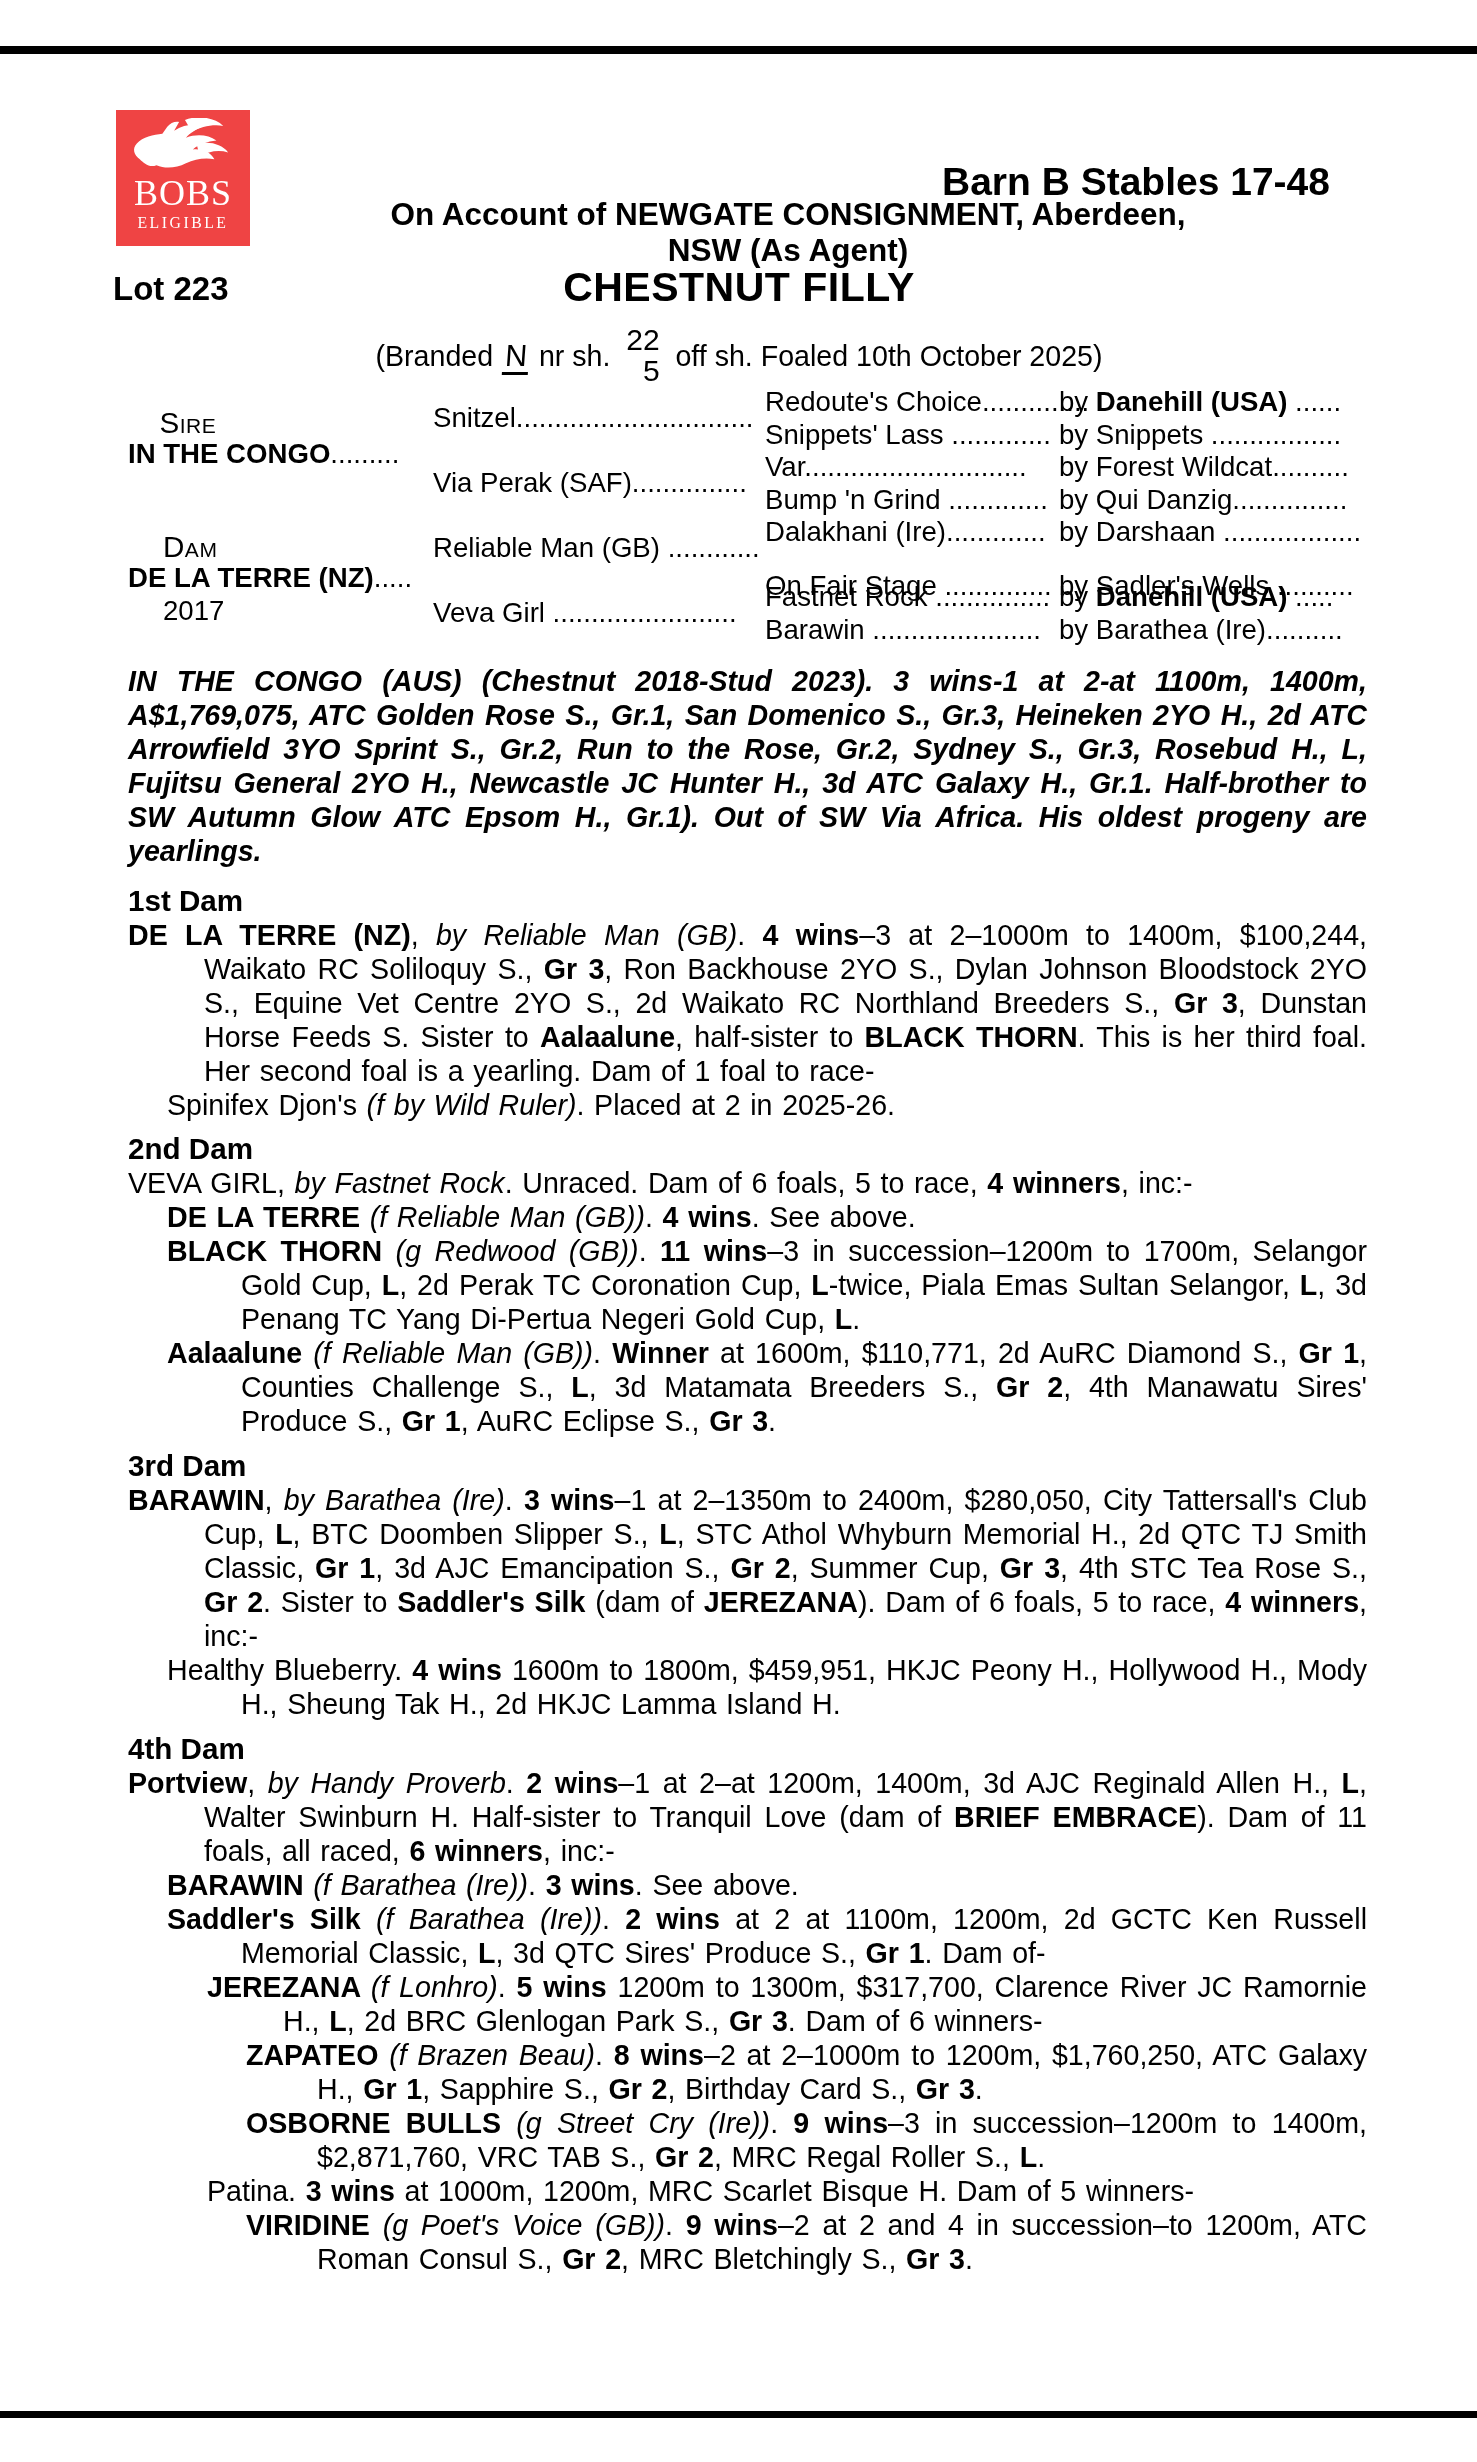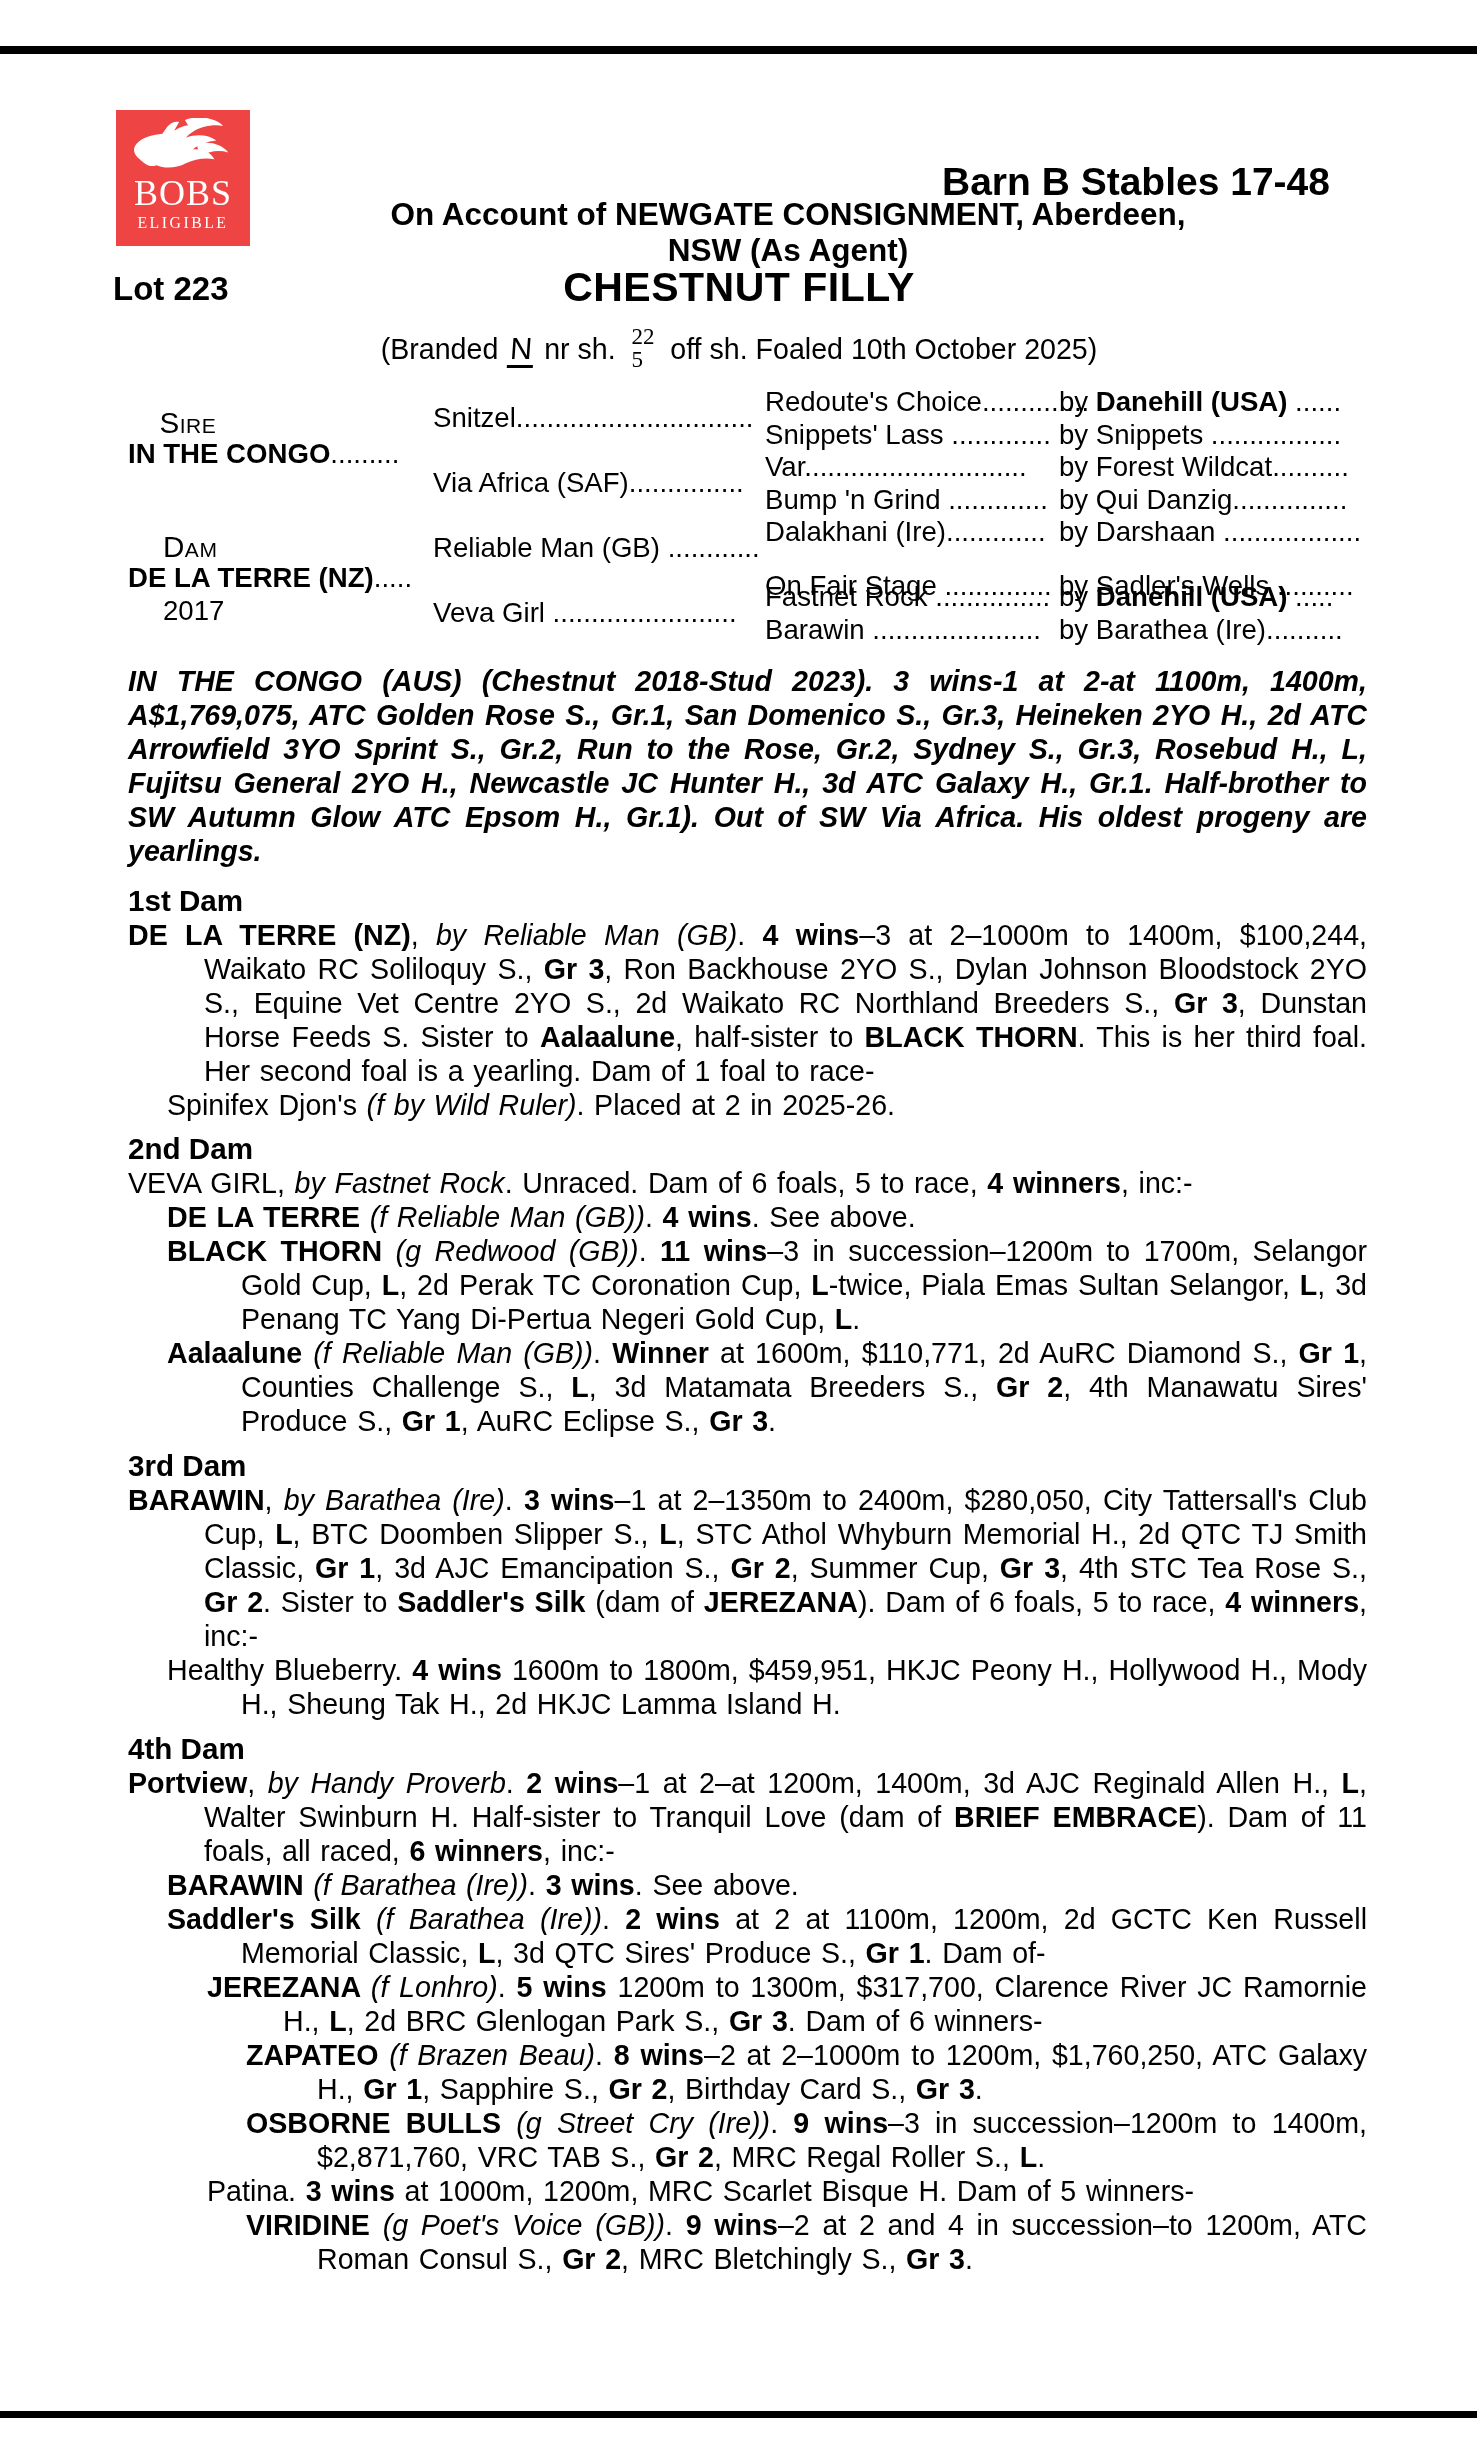--- a/index.html
+++ b/index.html
@@ -25,21 +25,21 @@
   .cons1{position:absolute;left:246px;right:148px;top:196px;text-align:center;font-size:31.5px;font-weight:bold;white-space:nowrap;}
   .cons2{position:absolute;left:246px;right:148px;top:232px;text-align:center;font-size:31.5px;font-weight:bold;white-space:nowrap;}
   .lot{position:absolute;left:113px;top:270px;font-size:33px;font-weight:bold;}
   .title{position:absolute;left:0;right:0;top:264px;text-align:center;font-size:41px;font-weight:bold;letter-spacing:0.5px;}
   .branded{position:absolute;left:0;right:0;top:325px;text-align:center;font-size:28.6px;white-space:nowrap;}
   .brand-n{
     display:inline-block;margin:0 9.9px;padding:0 2px 1px;
     font-size:30.5px;line-height:1;border-bottom:3px solid #000;
     transform:skewX(-4deg);
   }
-  .brand-frac{display:inline-block;vertical-align:middle;margin:0 15.8px 5.9px;font-size:23px;line-height:1.02;text-align:left;font-family:Liberation Serif, serif;}
+  .brand-frac{display:inline-block;vertical-align:middle;margin:0 15.8px 5.9px;font-size:30px;line-height:1.02;text-align:right;}
 
   
   .main{position:absolute;left:128px;top:386px;width:1239px;}
 
   
   .ped{position:relative;height:264px;font-size:27.6px;}
   .ped div{position:absolute;white-space:nowrap;}
   .ped-lbl{font-variant:small-caps;font-size:29.6px;letter-spacing:0.5px;}
   .ped-bold{font-weight:bold;}
   .ped .dots{font-weight:normal;}
@@ -104,21 +104,21 @@
   <div class="main">
 
     <div class="ped">
       <div class="c1-sire-lbl ped-lbl">Sire</div>
       <div class="c1-sire"><span class="ped-bold">IN THE CONGO</span><span class="dots">.........</span></div>
       <div class="c1-dam-lbl ped-lbl">Dam</div>
       <div class="c1-dam"><span class="ped-bold">DE LA TERRE (NZ)</span><span class="dots">.....</span></div>
       <div class="c1-year">2017</div>
 
       <div class="c2 r0">Snitzel...............................</div>
-      <div class="c2 r1">Via Africa (SAF)...............</div>
+      <div class="c2 r1">Via Perak (SAF)...............</div>
       <div class="c2 r2">Reliable Man (GB) ............</div>
       <div class="c2 r3">Veva Girl ........................</div>
 
       <div class="c3 g0">Redoute's Choice..............</div>
       <div class="c3 g1">Snippets' Lass .............</div>
       <div class="c3 g2">Var.............................</div>
       <div class="c3 g3">Bump 'n Grind .............</div>
       <div class="c3 g4">Dalakhani (Ire).............</div>
       <div class="c3 g5">On Fair Stage ..............</div>
       <div class="c3 g6">Fastnet Rock ...............</div>

